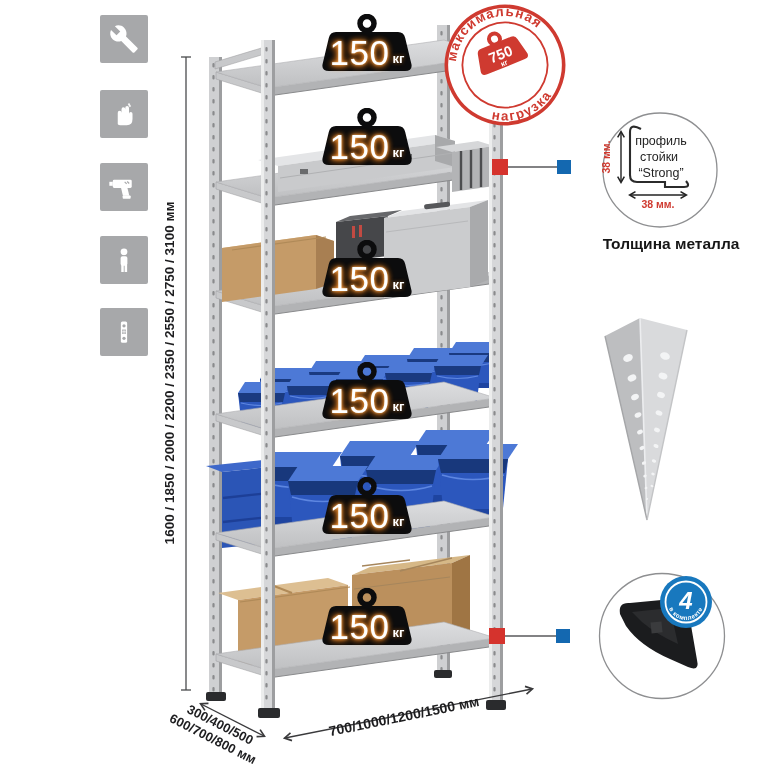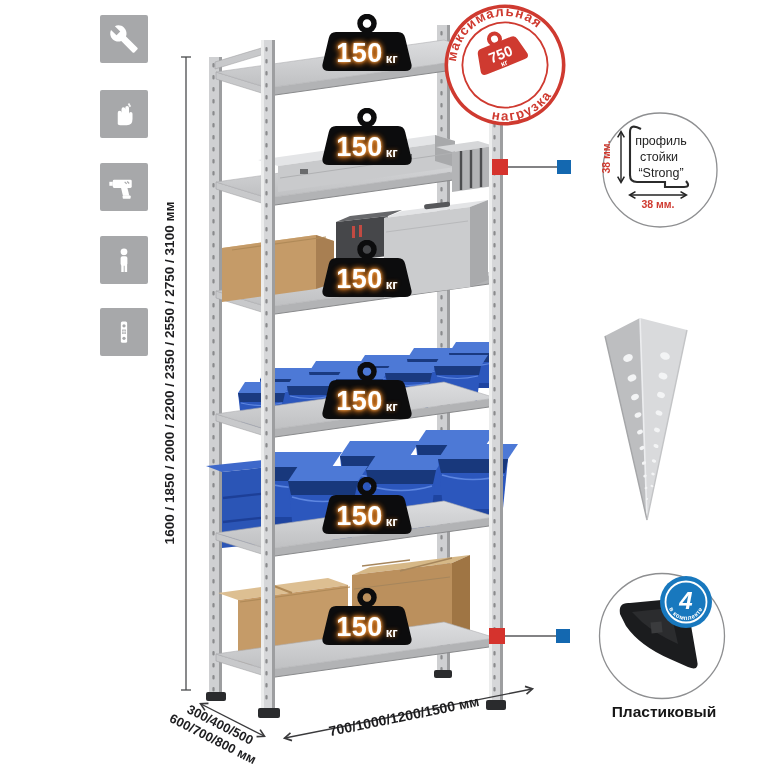--- a/index.html
+++ b/index.html
@@ -19,21 +19,21 @@
   }
 
   
   .weight{position:absolute;width:90px;height:62px;z-index:5;}
   .weight svg{position:absolute;left:0;top:0;}
   .weight .lbl{
     position:absolute;left:0;top:21px;width:90px;height:36px;
     display:flex;align-items:center;justify-content:center;
   }
   .weight .num{
-    font-size:27px;font-weight:bold;color:#ffffff;letter-spacing:.5px;
+    font-size:35px;font-weight:normal;color:#ffffff;letter-spacing:.5px;
     text-shadow:0 0 3px #ffb25e,0 0 6px #ff8d1f,-1px 1px 6px rgba(255,125,15,.85);
   }
   .weight .unit{
     font-size:13px;font-weight:bold;color:#ffffff;margin-left:3px;margin-top:10px;
     text-shadow:0 0 4px rgba(255,140,30,.6);
   }
 
   
   .dimtext{color:#1d1d1f;font-weight:bold;white-space:nowrap;}
   .vdim-anchor{position:absolute;left:170px;top:373px;width:0;height:0;z-index:4;}
@@ -409,20 +409,21 @@
   <line x1="36" y1="27" x2="36" y2="77" stroke="#222" stroke-width="1.4" marker-start="url(#ah2)" marker-end="url(#ah2)"></line>
   <line x1="45" y1="90" x2="101" y2="90" stroke="#222" stroke-width="1.4" marker-start="url(#ah2)" marker-end="url(#ah2)"></line>
   <text x="25" y="52" transform="rotate(-90 25 52)" text-anchor="middle" font-size="10.5" font-weight="bold" fill="#cf3a30">38 мм.</text>
   <text x="73" y="103" text-anchor="middle" font-size="10.5" font-weight="bold" fill="#cf3a30">38 мм.</text>
   <text x="76" y="40" text-anchor="middle" font-size="12.5" fill="#242424">профиль</text>
   <text x="74" y="56" text-anchor="middle" font-size="12.5" fill="#242424">стойки</text>
   <text x="76" y="72" text-anchor="middle" font-size="12.5" fill="#242424">“Strong”</text>
 </svg>
 
 <div class="caption" style="left:585px;top:234px;width:172px">
+  <div>Толщина металла</div>
 </div>
 
 <svg class="abs" style="left:595px;top:310px;z-index:3" width="112" height="218" viewBox="0 0 112 218">
   <polygon points="10,26 45,8 52,210" fill="#bdbec0"></polygon>
   <polygon points="45,8 92,20 52,210" fill="#d9dadc"></polygon>
   <line x1="45" y1="8" x2="52" y2="210" stroke="#ecedef" stroke-width="1.6"></line>
   <line x1="10" y1="26" x2="52" y2="210" stroke="#a5a6a8" stroke-width="1.4"></line>
   <line x1="92" y1="20" x2="52" y2="210" stroke="#c3c4c6" stroke-width="1.4"></line>
   <g fill="#f3f4f5">
     <ellipse cx="33" cy="48" rx="5" ry="3.6" transform="rotate(-24 33 48)"></ellipse>
@@ -460,14 +461,13 @@
   </defs>
   <circle cx="27" cy="27" r="26" fill="#1878be"></circle>
   <circle cx="27" cy="27" r="20.5" fill="none" stroke="#ffffff" stroke-width="1.8"></circle>
   <text x="27" y="34" text-anchor="middle" font-size="24" font-weight="bold" fill="#ffffff" font-style="italic">4</text>
   <text font-size="6.2" font-weight="bold" fill="#ffffff" letter-spacing="0.5">
     <textPath href="#badgeArc" xlink:href="#badgeArc" startOffset="50%" text-anchor="middle">в комплекте</textPath>
   </text>
 </svg>
 
 <div class="caption" style="left:585px;top:701px;width:158px;line-height:21px">
-  <div>Пластиковый</div>
 </div>
 
 </body></html>

